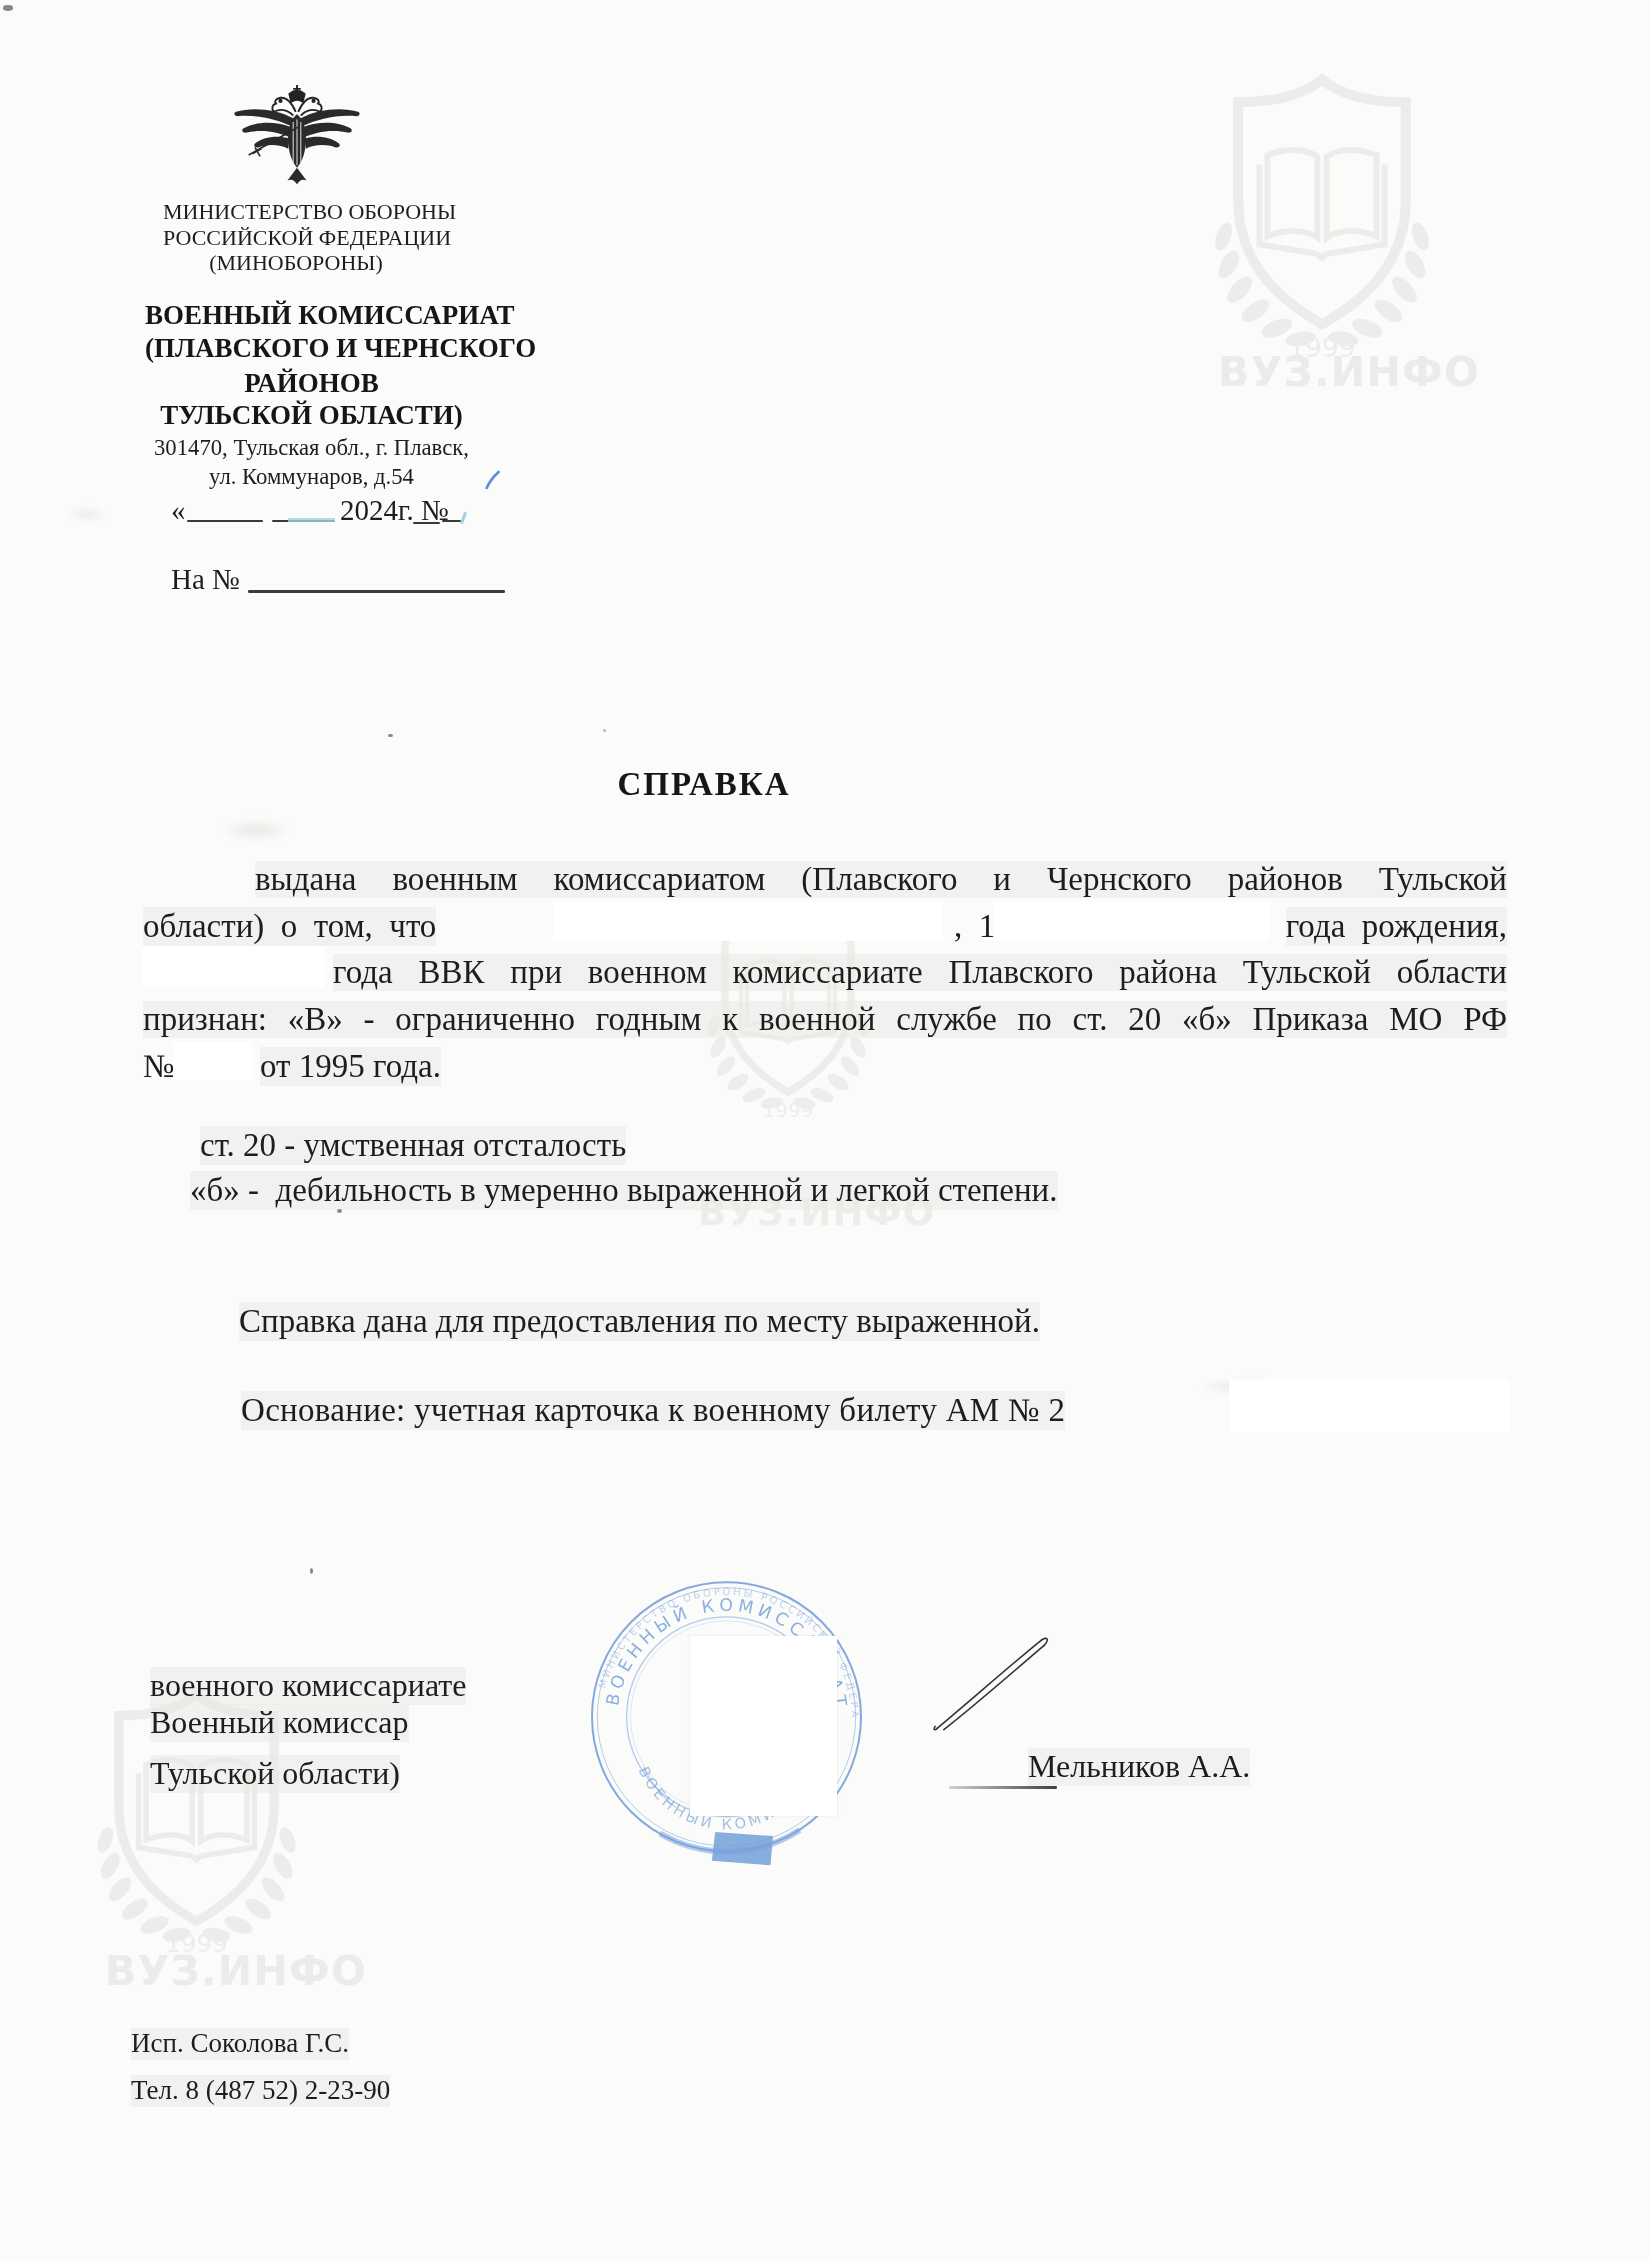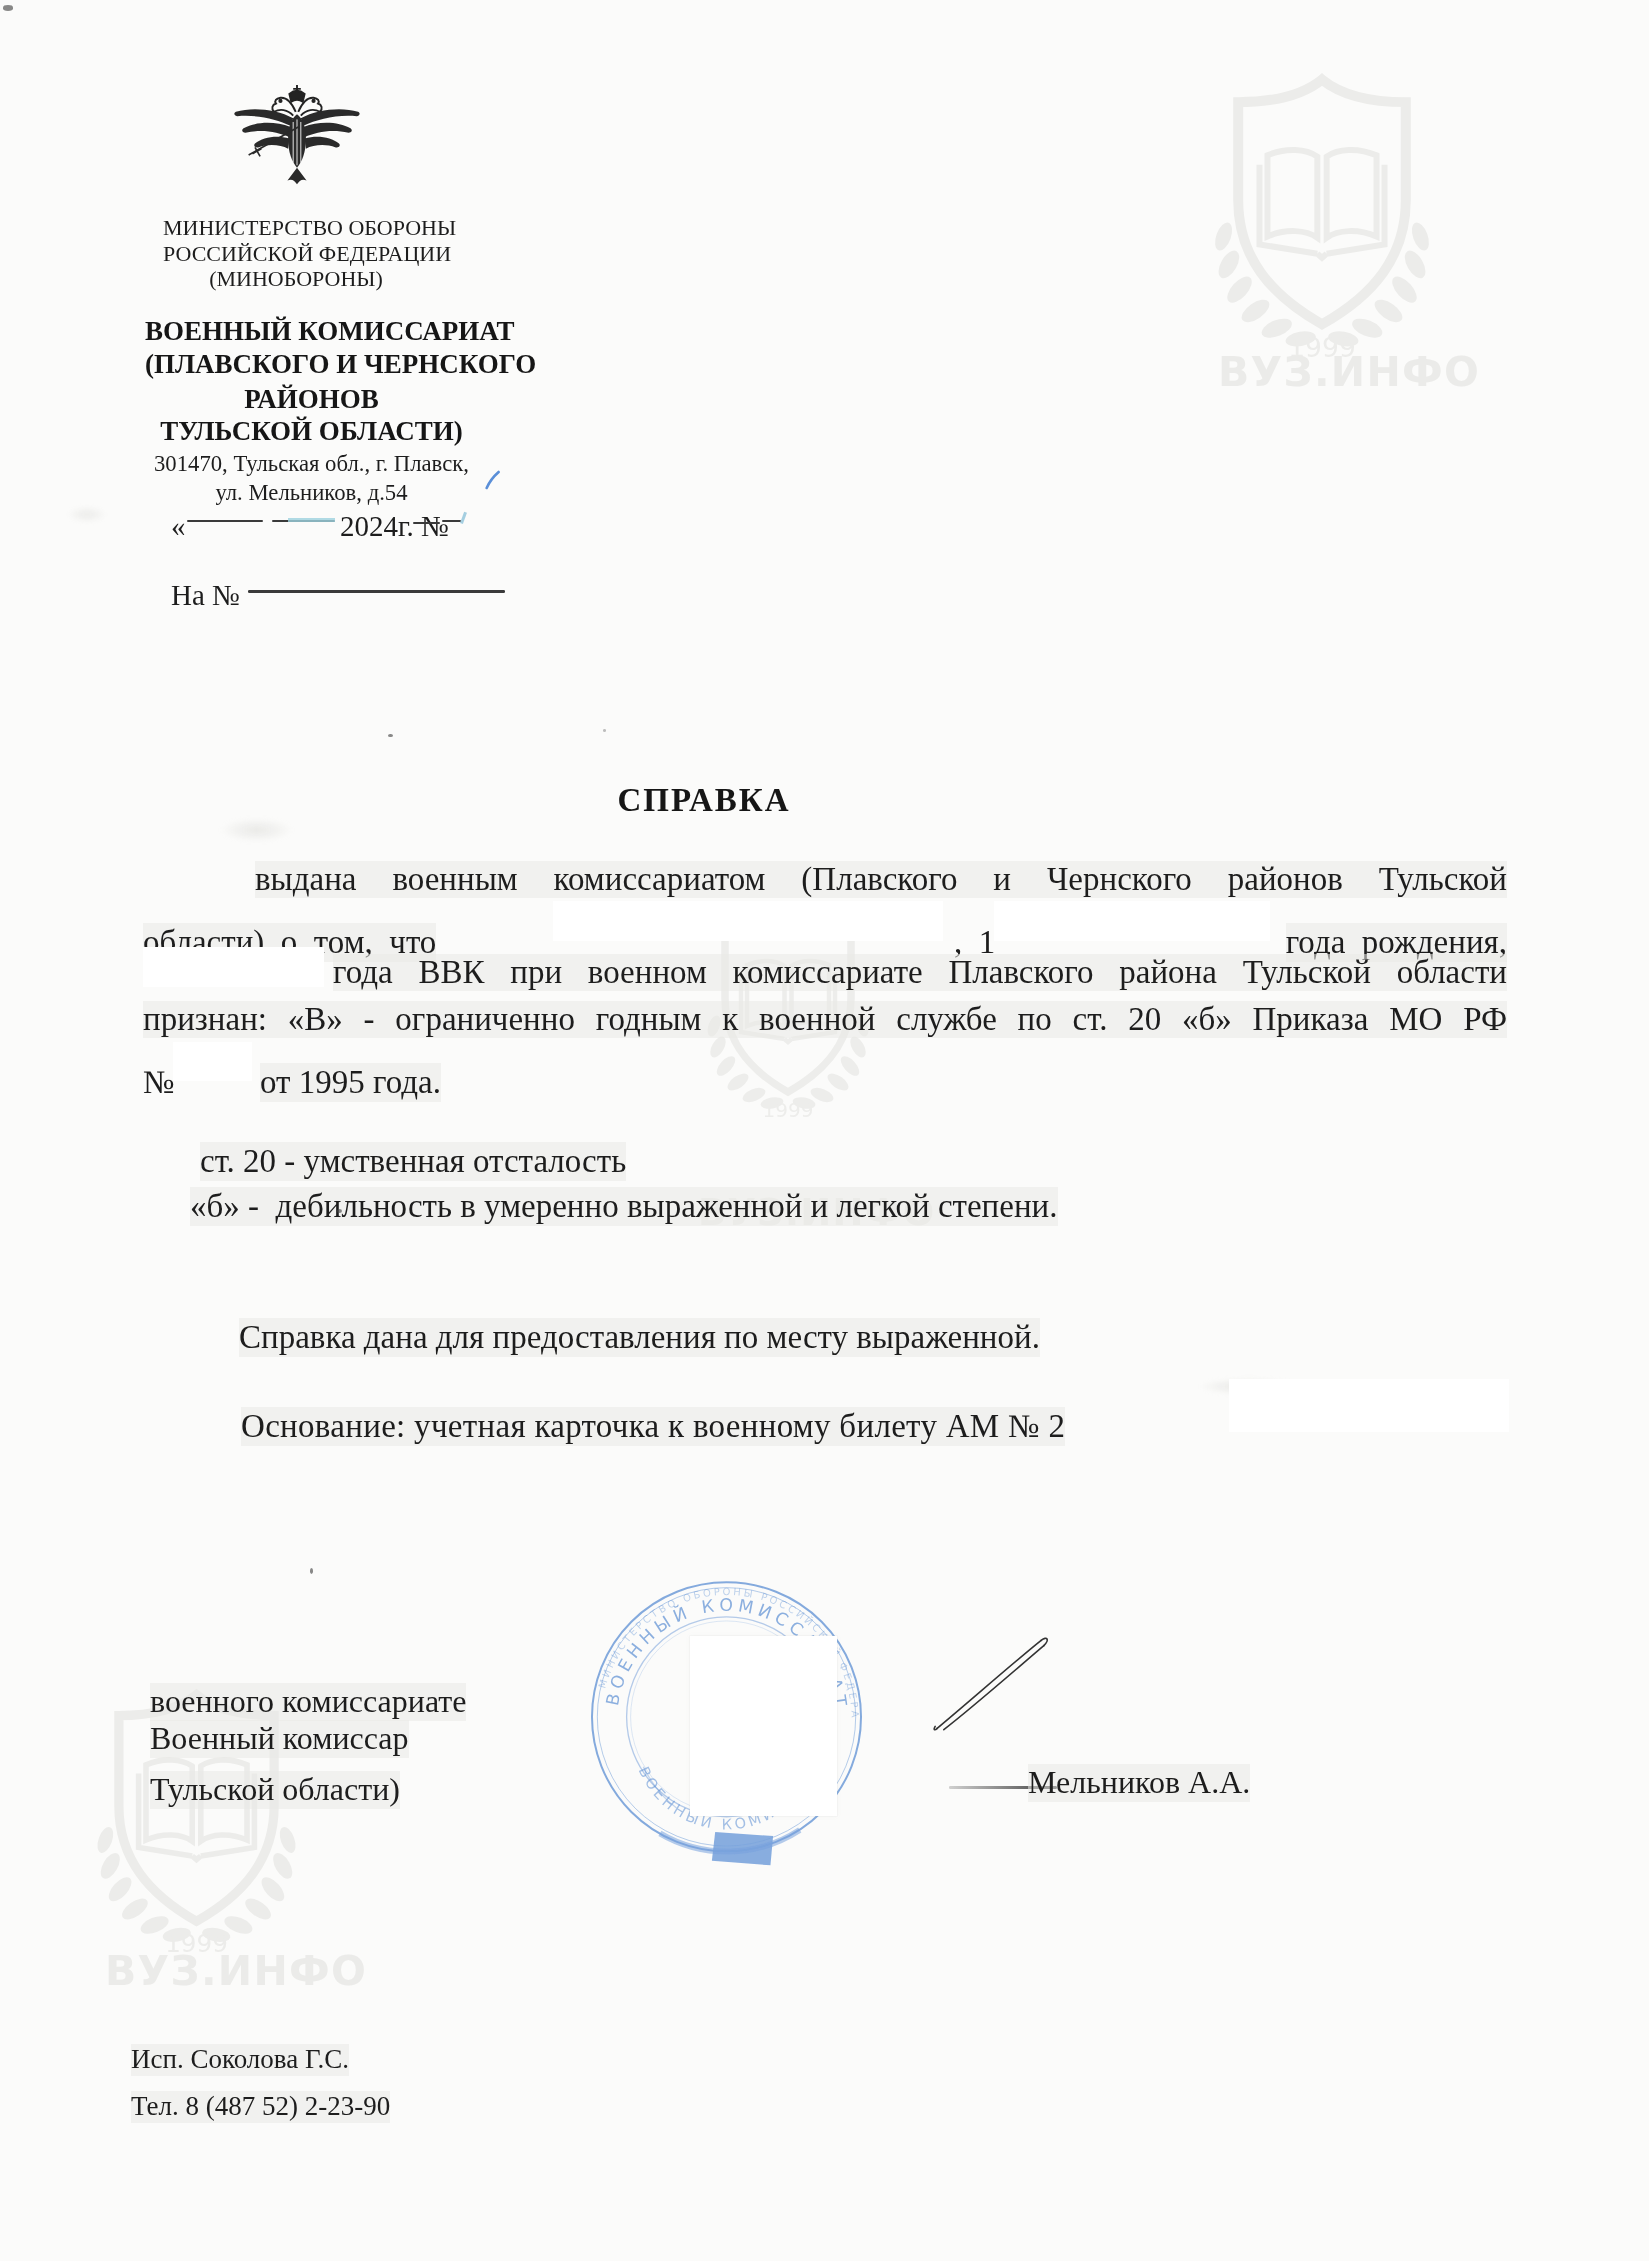--- a/index.html
+++ b/index.html
@@ -1,19 +1,19 @@
 <!DOCTYPE html>
 <html style="font-size:10.7px"><head>
 <meta charset="utf-8">
 <style>
   html,body{margin:0;padding:0;background:#e8e8e8;}
   .page{position:relative;width:1650px;height:2261px;background:#fbfbfa;overflow:hidden;
         font-family:"Liberation Serif", serif;color:#1d1d1d;}
   .abs{position:absolute;}
-  .t{white-space:pre;line-height:1.18;margin-top:16px;}
+  .t{white-space:pre;line-height:1.18;}
   .band{background:rgba(233,234,229,0.55);}
   .jus{white-space:normal;text-align:justify;text-align-last:justify;}
   .ctr{text-align:center;}
   .bold{font-weight:bold;color:#161616;}
   .rule{position:absolute;background:#3a3a3a;height:2px;border-radius:1.3px;}
   .red{position:absolute;background:#ffffff;}
   .red.edge{box-shadow:0 0 0 0.7px rgba(140,145,160,0.07), 0 0 5.3px rgba(140,145,160,0.06);}
   .wmtext{position:absolute;font-family:"DejaVu Sans", sans-serif;font-weight:bold;
           color:#ebebe9;letter-spacing:1.3px;white-space:nowrap;}
   .speck{position:absolute;background:#4a4a4a;border-radius:50%;opacity:.65;}
@@ -137,21 +137,21 @@
 
   <div class="abs t ctr" style="left:163px;top:199px;width:266px;font-size:22px;">МИНИСТЕРСТВО ОБОРОНЫ</div>
   <div class="abs t ctr" style="left:163px;top:225px;width:266px;font-size:22px;">РОССИЙСКОЙ ФЕДЕРАЦИИ</div>
   <div class="abs t ctr" style="left:163px;top:250px;width:266px;font-size:22px;">(МИНОБОРОНЫ)</div>
 
   <div class="abs t ctr bold" style="left:145px;top:300px;width:333px;font-size:27px;">ВОЕННЫЙ КОМИССАРИАТ</div>
   <div class="abs t ctr bold" style="left:145px;top:333px;width:333px;font-size:27px;">(ПЛАВСКОГО И ЧЕРНСКОГО</div>
   <div class="abs t ctr bold" style="left:145px;top:368px;width:333px;font-size:27px;">РАЙОНОВ</div>
   <div class="abs t ctr bold" style="left:145px;top:400px;width:333px;font-size:27px;">ТУЛЬСКОЙ ОБЛАСТИ)</div>
   <div class="abs t ctr" style="left:145px;top:435px;width:333px;font-size:22.7px;">301470, Тульская обл., г. Плавск,</div>
-  <div class="abs t ctr" style="left:145px;top:464px;width:333px;font-size:22.7px;">ул. Мельников, д.54</div>
+  <div class="abs t ctr" style="left:145px;top:464px;width:333px;font-size:22.7px;">ул. Коммунаров, д.54</div>
 
   <div class="abs t" style="left:171px;top:493px;font-size:29px;">«</div>
   <div class="rule" style="left:187px;top:520px;width:76px;"></div>
   <div class="rule" style="left:272px;top:520px;width:63px;"></div>
   <div class="abs" style="left:288px;top:518px;width:47px;height:4px;background:#9ed2de;opacity:.8;"></div>
   <div class="abs t" style="left:340px;top:493px;font-size:29px;">2024г. №</div>
   <div class="rule" style="left:413px;top:522px;width:27px;"></div>
   <div class="rule" style="left:442px;top:520px;width:18.7px;"></div>
   <div class="abs" style="left:462px;top:512px;width:3.3px;height:12px;background:#8fc3da;transform:rotate(20deg);opacity:.8;"></div>
   <svg width="17.3" height="20" class="abs" style="left:484px;top:470px;" viewBox="0 0 26 30">

